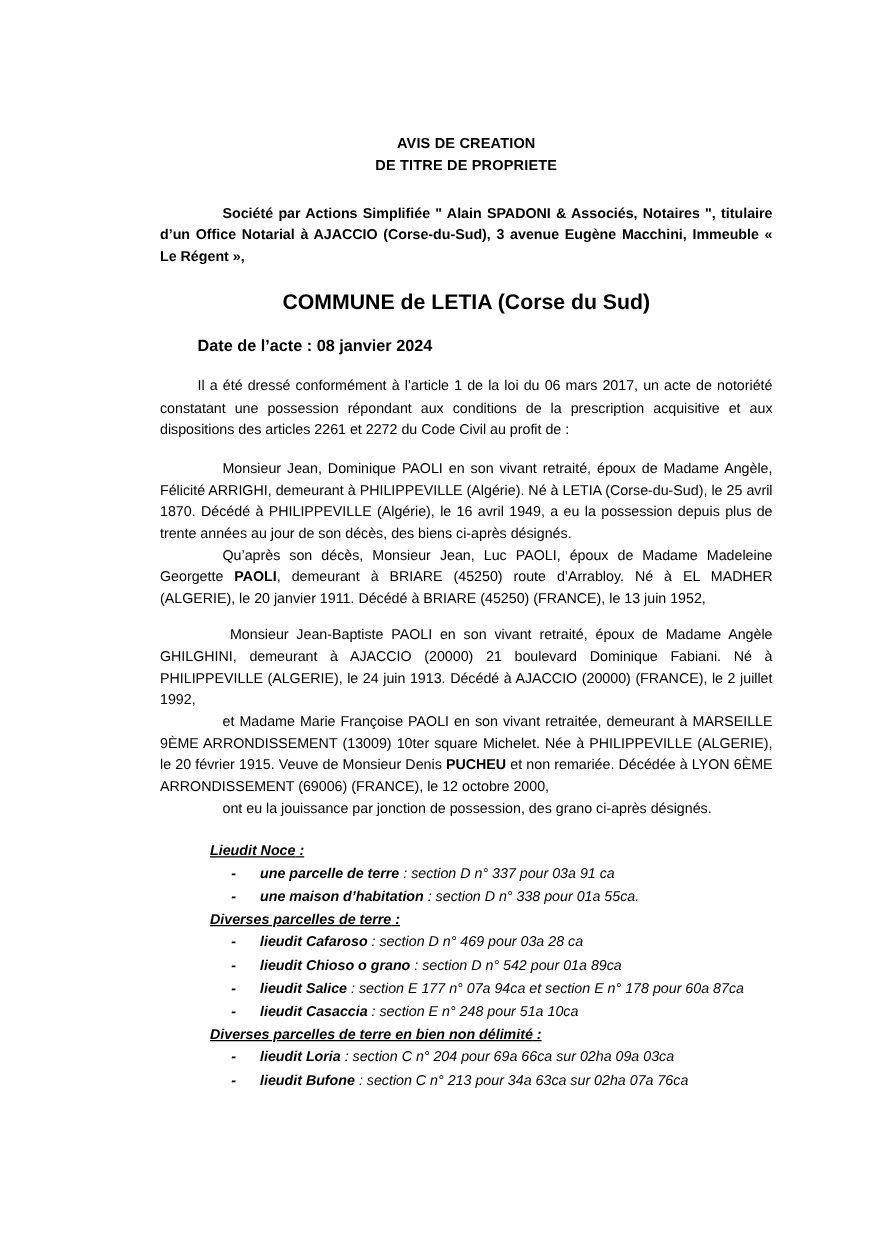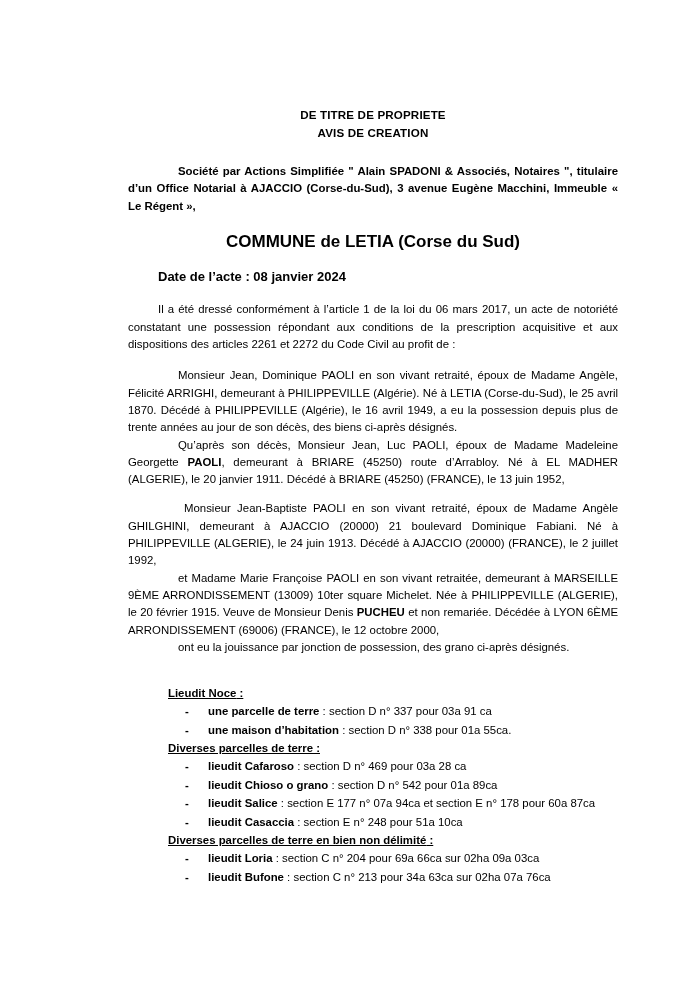--- a/index.html
+++ b/index.html
@@ -62,21 +62,21 @@
   .date-line {
     font-weight: bold;
     line-height: 17.3px;
     font-size: 13px;
     padding-left: 30px;
   }
 
   b, strong { font-weight: bold; }
 
   
-  .list-section { margin-top: 12px; }
+  .list-section { margin-top: 0; font-style: italic; }
   .lieudit-head {
     font-weight: bold;
     text-decoration: underline;
     line-height: 18px;
     padding-left: 40px;
   }
   .lieudit-head .colon {
     text-decoration: none;
     font-weight: bold;
   }
@@ -101,22 +101,22 @@
   ul.items li .txt { flex: 1 1 auto; }
   ul.items li .txt .lbl { font-weight: bold; }
 </style>
 </head>
 <body>
 
 <div class="page">
   <div class="content">
 
     <div class="title-block">
+      <span class="title-line">AVIS DE CREATION</span>
       <span class="title-line">DE TITRE DE PROPRIETE</span>
-      <span class="title-line">AVIS DE CREATION</span>
     </div>
 
     <div class="spacer-22"></div>
 
     <p class="para bold indent">Société par Actions Simplifiée " Alain SPADONI &amp; Associés, Notaires ", titulaire d’un Office Notarial à AJACCIO (Corse-du-Sud), 3 avenue Eugène Macchini, Immeuble « Le Régent »,</p>
 
     <div class="spacer-18"></div>
 
     <div class="center-bold">COMMUNE de LETIA (Corse du Sud)</div>
 

